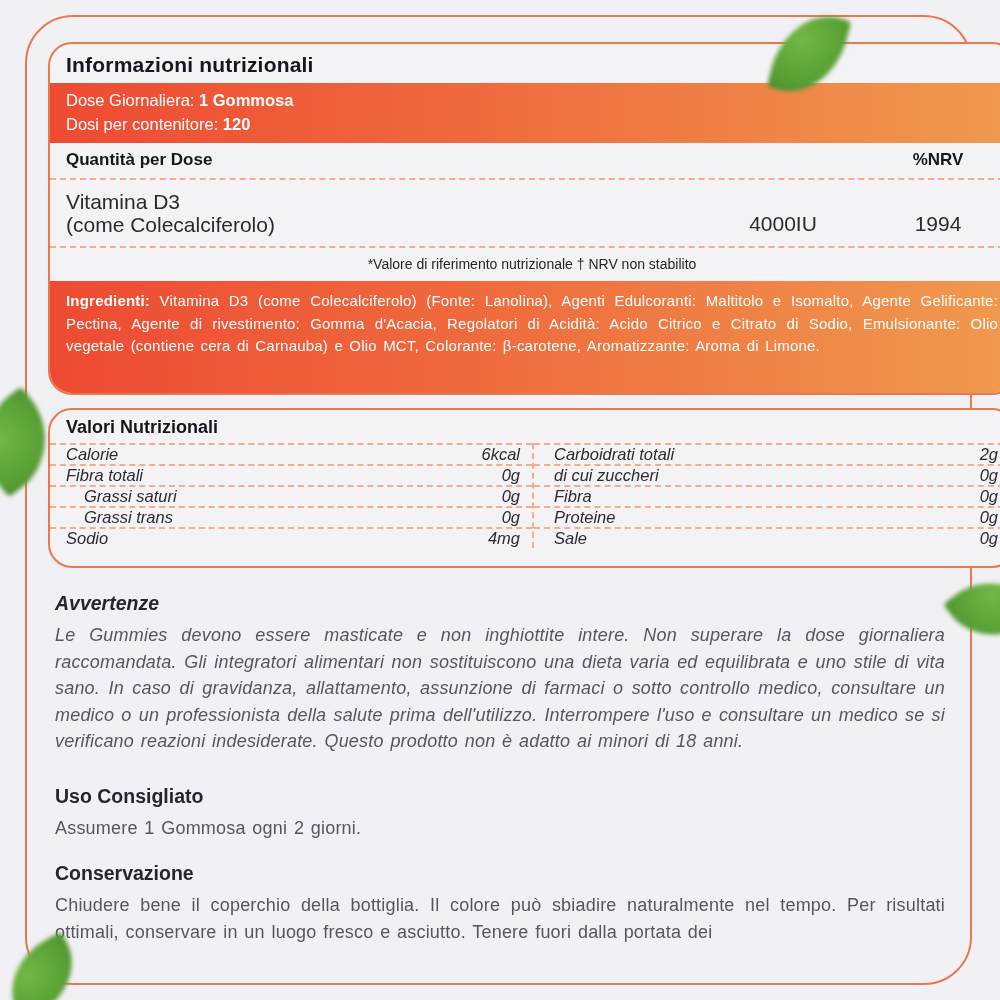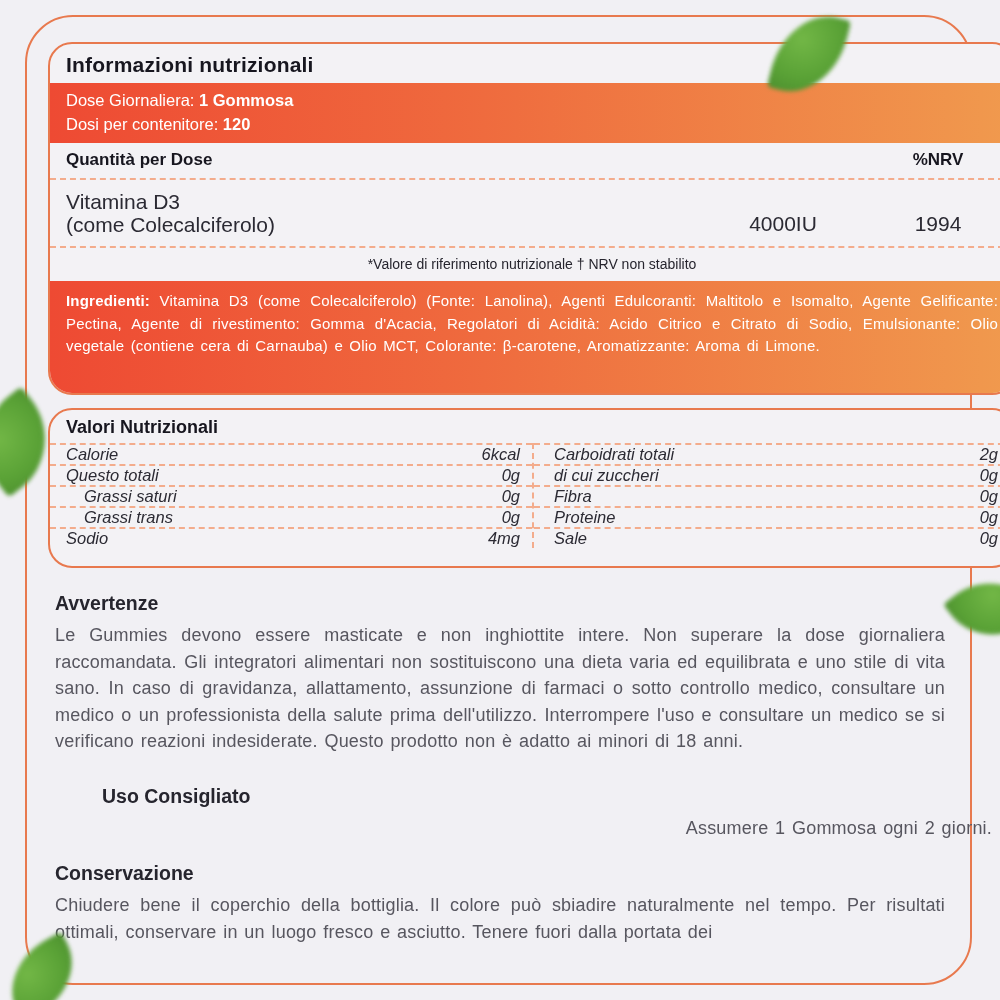--- a/index.html
+++ b/index.html
@@ -73,25 +73,25 @@
   .vn-col.right .vn-row{padding:0 16px 0 20px;align-items:center;}
   .vn-row .lbl.indent{padding-left:18px;}
 
   
   .section{position:absolute;left:55px;width:890px;z-index:3;}
   .sec-head{font-size:19.5px;font-weight:bold;color:#26252e;margin:0 0 7px 0;}
   .sec-body{
     font-size:18px;line-height:26.5px;color:#57565f;text-align:justify;
     letter-spacing:.2px;word-spacing:1.5px;margin:0;
   }
-  .sec-avvertenze{top:592px;}
-  .sec-uso{top:785px;margin-left:47px;}
+  .sec-avvertenze{top:592px;font-style:italic;}
+  .sec-uso{top:785px;}
   .sec-uso .sec-body,{text-align:left;}
   .sec-conservazione{top:862px;}
-  .sec-uso .sec-body{text-align:right;}
+  .sec-uso .sec-body{text-align:left;}
 </style>
 </head>
 <body>
 
 <div class="outer-frame"></div>
 
 <div class="leaf leaf-tr"></div>
 <div class="leaf leaf-l"></div>
 <div class="leaf leaf-bl"></div>
 <div class="leaf leaf-r"></div>
@@ -132,21 +132,21 @@
 
 <div class="card vn-card">
   <div class="vn-title">Valori Nutrizionali</div>
   <div class="vn-grid">
     <div class="vn-col left">
       <div class="vn-row">
         <span class="lbl">Calorie</span>
         <span class="val">6kcal</span>
       </div>
       <div class="vn-row">
-        <span class="lbl">Questo totali</span>
+        <span class="lbl">Fibra totali</span>
         <span class="val">0g</span>
       </div>
       <div class="vn-row">
         <span class="lbl indent">Grassi saturi</span>
         <span class="val">0g</span>
       </div>
       <div class="vn-row">
         <span class="lbl indent">Grassi trans</span>
         <span class="val">0g</span>
       </div>

